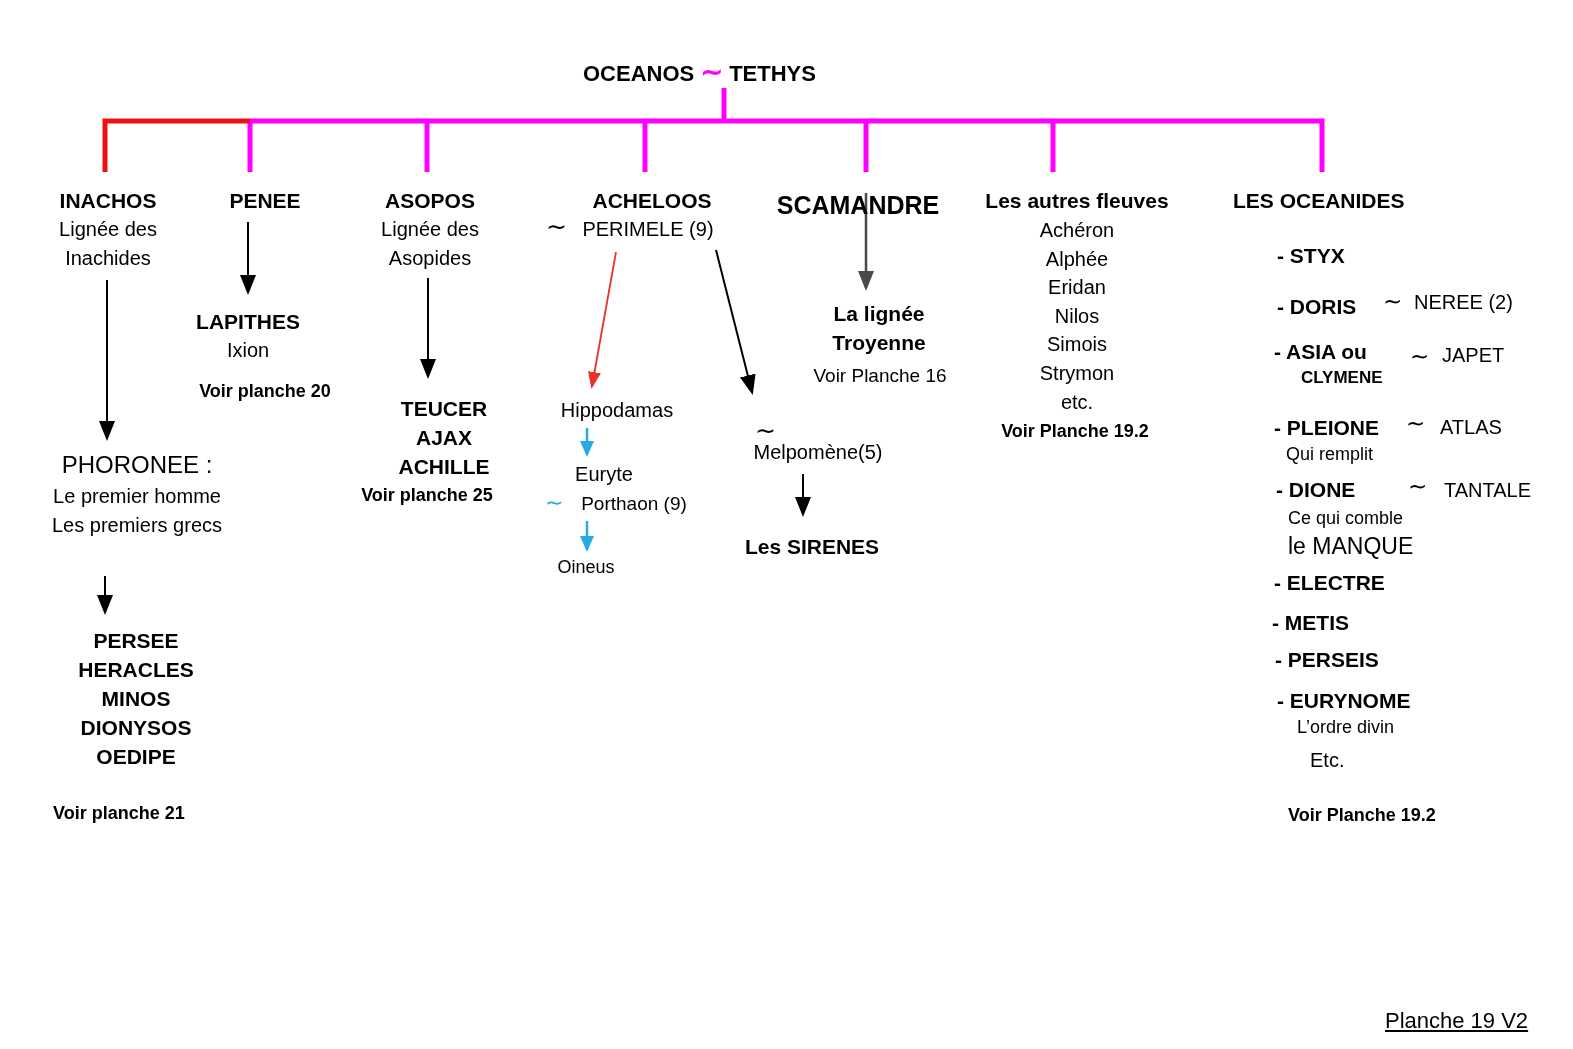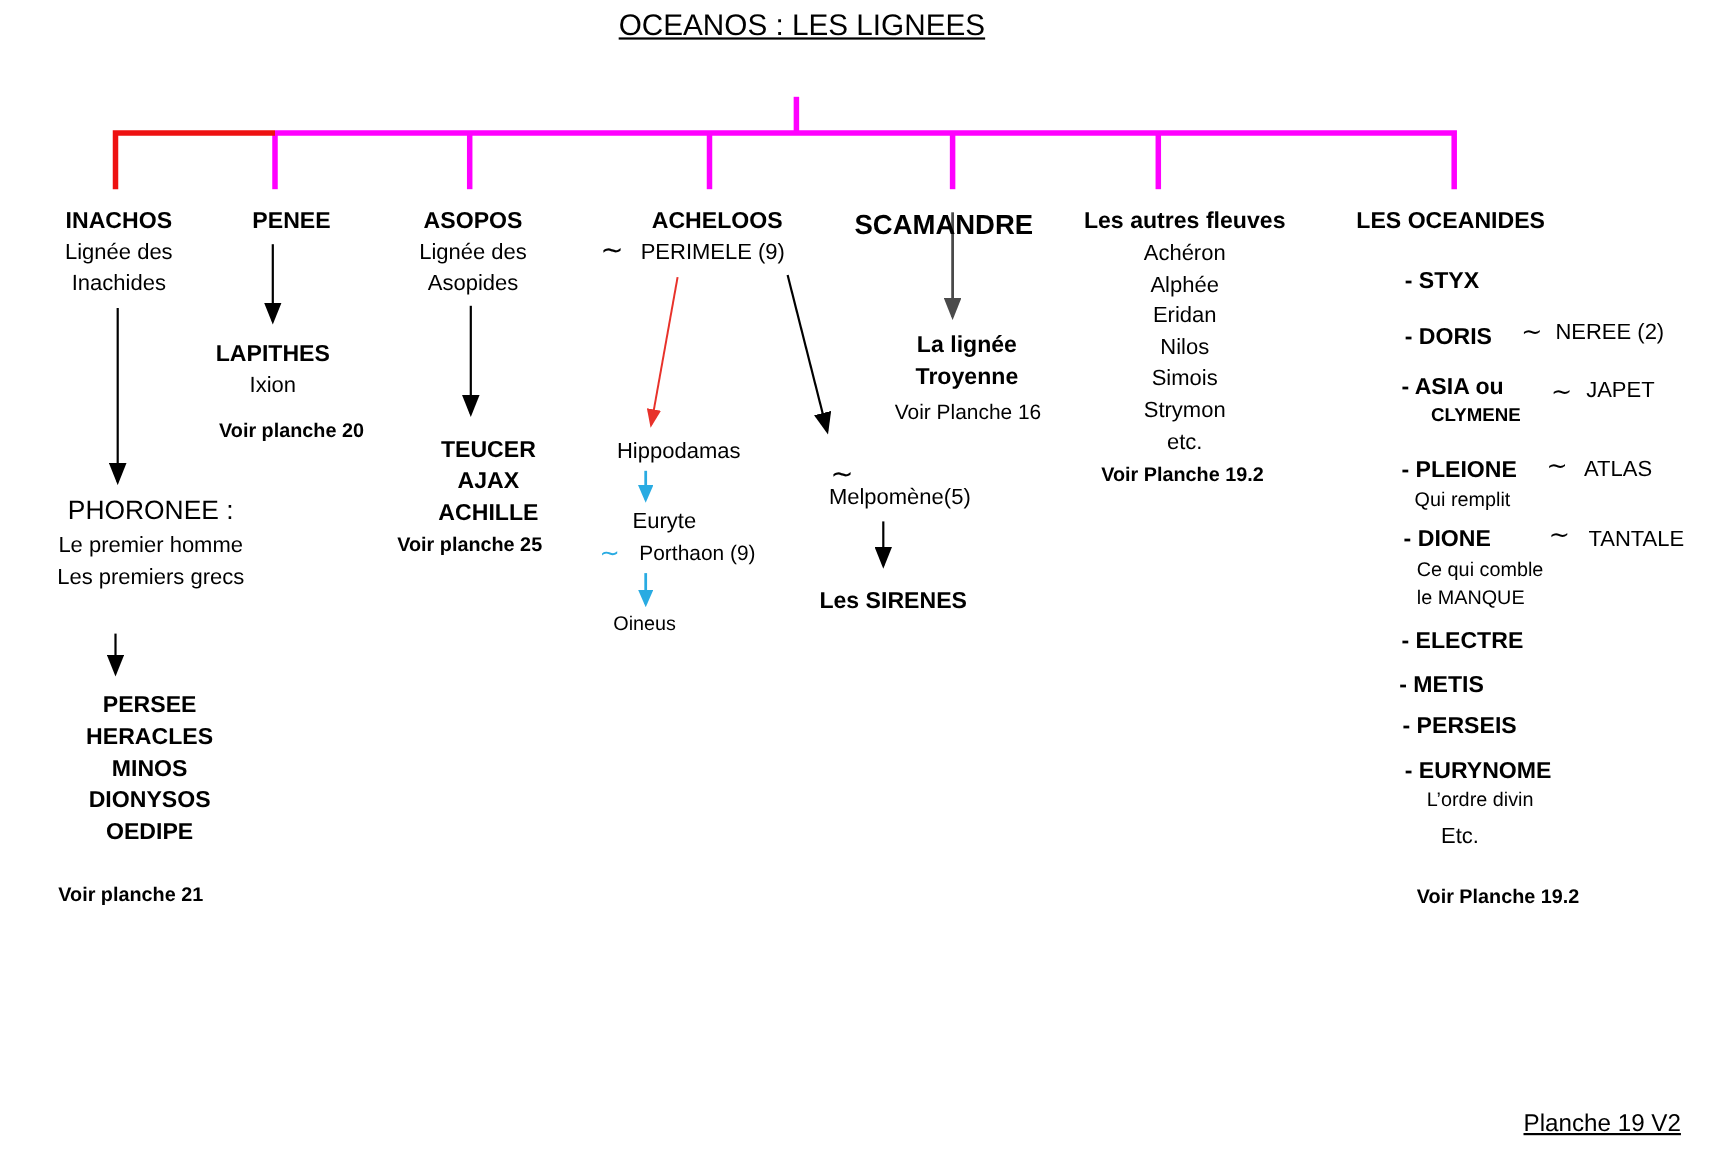--- a/index.html
+++ b/index.html
@@ -57,22 +57,26 @@
       <line x1="803" y1="474" x2="803" y2="514" marker-end="url(#mBlack)"></line>
     </g>
     <line x1="866" y1="193" x2="866" y2="288" stroke="#4A4A4A" stroke-width="2.5" marker-end="url(#mGray)"></line>
     <line x1="616" y1="252" x2="592" y2="386" stroke="#E8312A" stroke-width="1.8" marker-end="url(#mRed)"></line>
     <g stroke="#29ABE2" stroke-width="2.5" fill="none">
       <line x1="587" y1="428" x2="587" y2="454" marker-end="url(#mCyan)"></line>
       <line x1="587" y1="521" x2="587" y2="549" marker-end="url(#mCyan)"></line>
     </g>
   </svg>
 
-  <div class="t c u" style="left:729px;top:8px;font-size:27px;">OCEANOS : LES LIGNEES</div>
 
+  <div class="t" style="left:583px;top:56px;font-size:22px;">
+    <span class="b">OCEANOS</span>
+    <span class="b magenta" style="font-size:27px;">∼</span>
+    <span class="b">TETHYS</span>
+  </div>
 
   <div class="t c lh29" style="left:108px;top:186px;">
     <div class="b" style="font-size:21px;">INACHOS</div>
     <div style="font-size:20px;">Lignée des</div>
     <div style="font-size:20px;">Inachides</div>
   </div>
   <div class="t c" style="left:137px;top:451px;">
     <div style="font-size:24px;">PHORONEE :</div>
     <div style="font-size:20px;margin-top:6px;">Le premier homme</div>
     <div style="font-size:20px;margin-top:6px;">Les premiers grecs</div>
@@ -150,21 +154,21 @@
 
   <div class="t b" style="left:1274px;top:416px;font-size:21px;">- PLEIONE</div>
   <div class="t" style="left:1406px;top:410px;font-size:23px;">∼</div>
   <div class="t" style="left:1440px;top:416px;font-size:20px;">ATLAS</div>
   <div class="t" style="left:1286px;top:444px;font-size:18px;">Qui remplit</div>
 
   <div class="t b" style="left:1276px;top:478px;font-size:21px;">- DIONE</div>
   <div class="t" style="left:1408px;top:473px;font-size:23px;">∼</div>
   <div class="t" style="left:1444px;top:479px;font-size:20px;">TANTALE</div>
   <div class="t" style="left:1288px;top:508px;font-size:18px;">Ce qui comble</div>
-  <div class="t" style="left:1288px;top:533px;font-size:18px;">le MANQUE</div>
+  <div class="t" style="left:1288px;top:533px;font-size:23px;">le MANQUE</div>
 
   <div class="t b" style="left:1274px;top:571px;font-size:21px;">- ELECTRE</div>
   <div class="t b" style="left:1272px;top:611px;font-size:21px;">- METIS</div>
   <div class="t b" style="left:1275px;top:648px;font-size:21px;">- PERSEIS</div>
   <div class="t b" style="left:1277px;top:689px;font-size:21px;">- EURYNOME</div>
   <div class="t" style="left:1297px;top:717px;font-size:18px;">L’ordre divin</div>
   <div class="t" style="left:1310px;top:749px;font-size:20px;">Etc.</div>
   <div class="t b" style="left:1288px;top:805px;font-size:18px;">Voir Planche 19.2</div>
 
   <div class="t u" style="left:1385px;top:1008px;font-size:22px;">Planche 19 V2</div>

